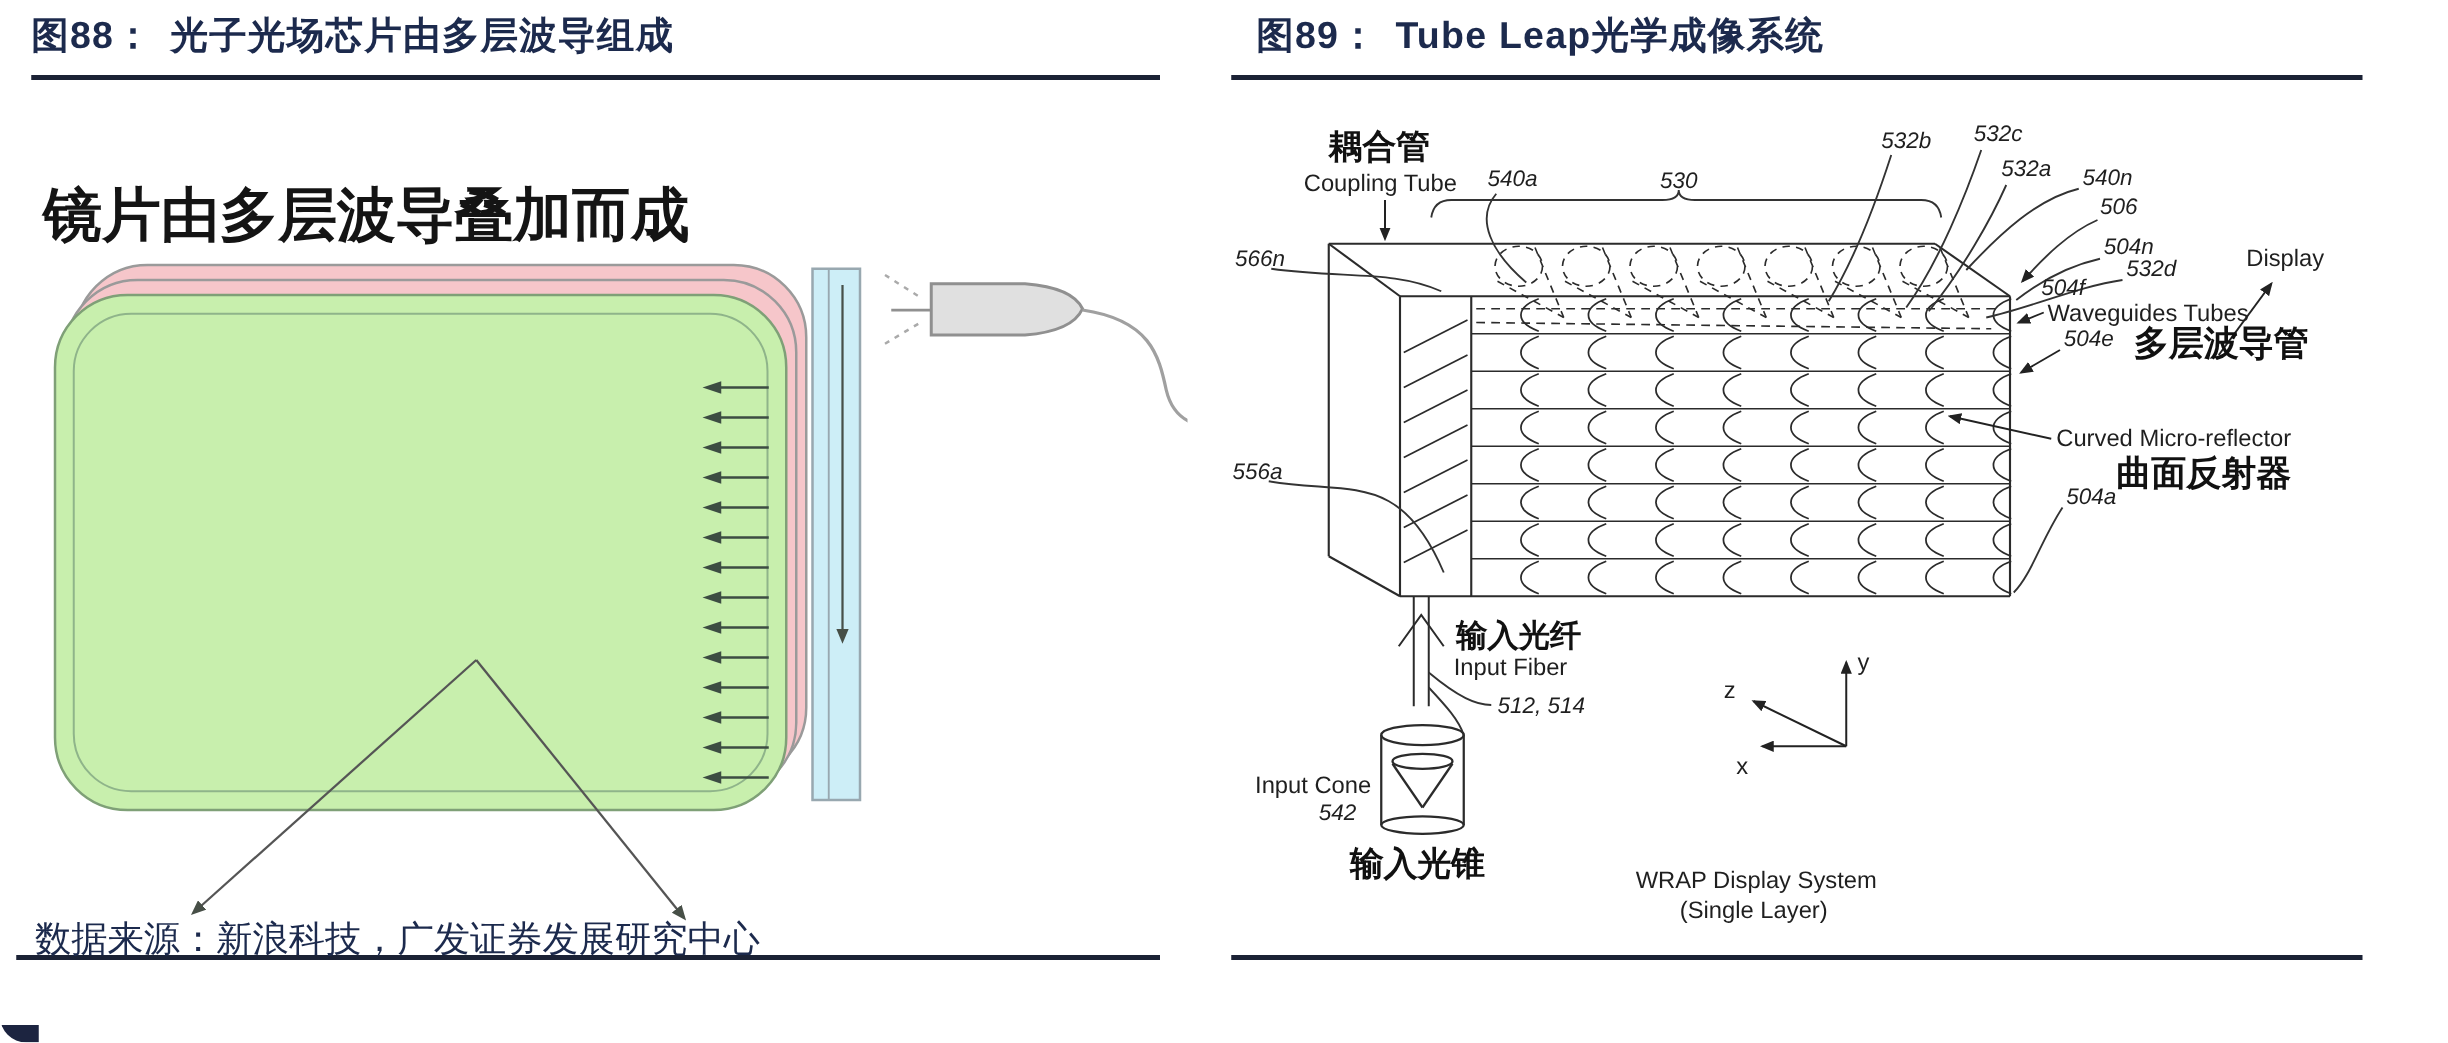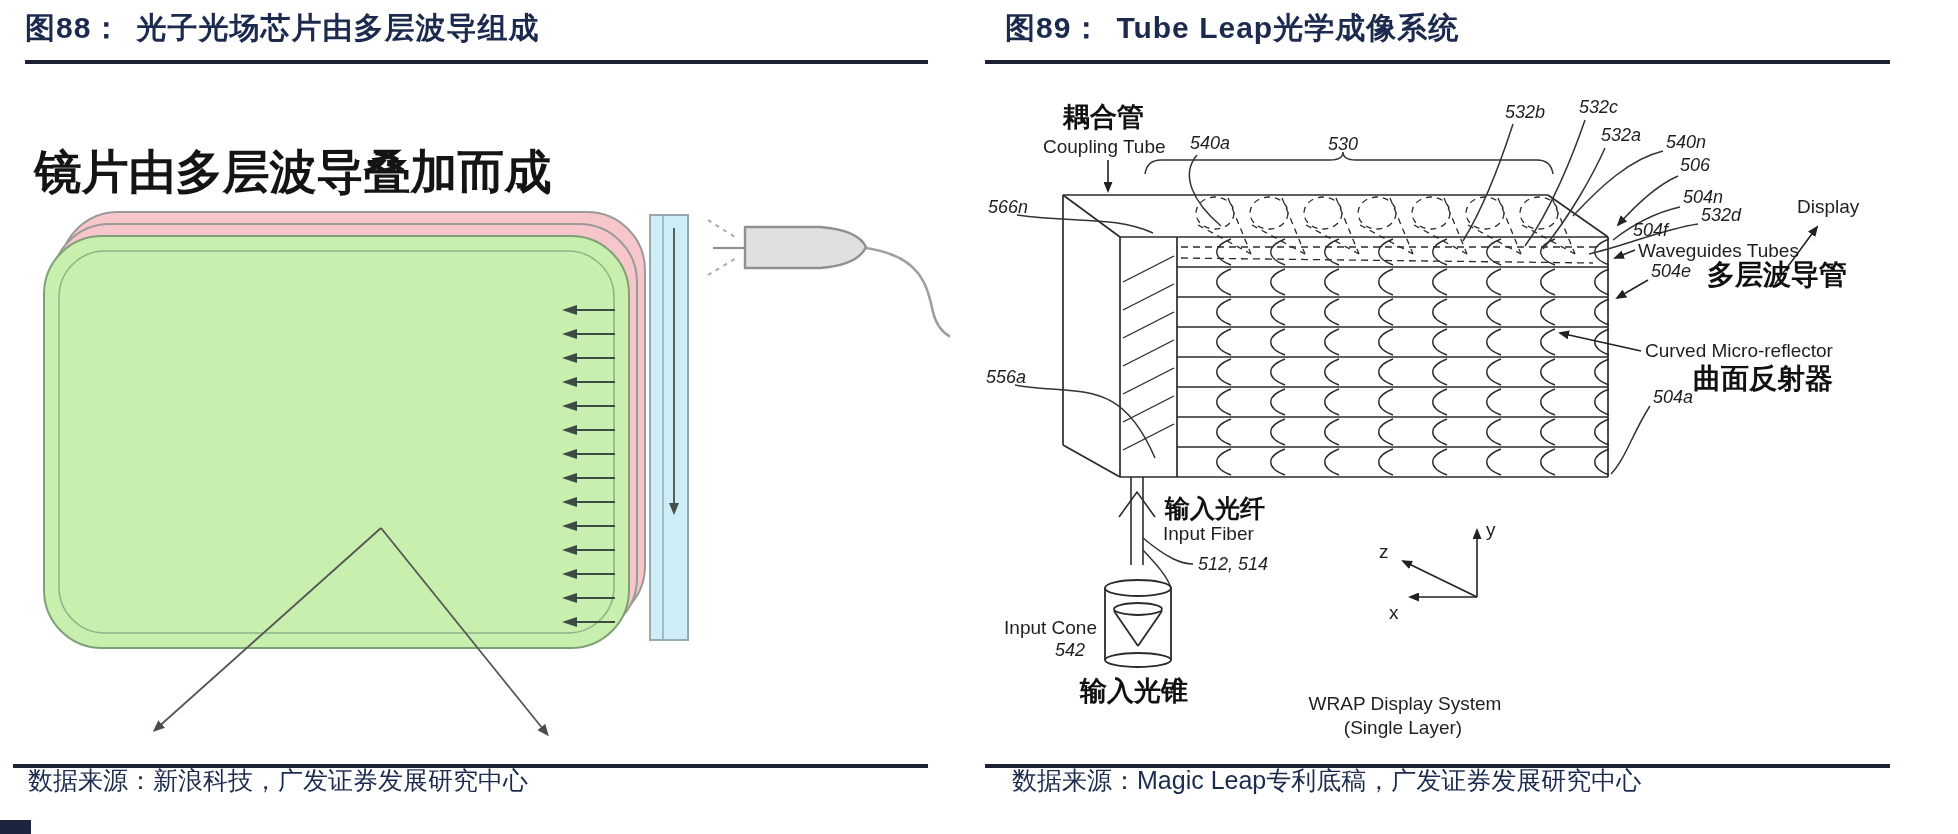--- a/index.html
+++ b/index.html
@@ -1,21 +1,21 @@
 <!DOCTYPE html>
 <html><head>
 <meta charset="utf-8">
 <style>
   html,body{margin:0;padding:0;background:#ffffff;}
   body{font-family:"Liberation Sans","DejaVu Sans",sans-serif;}
-  #stage{position:relative;width:1958px;height:834px;background:#ffffff;overflow:hidden;}
+  #stage{position:relative;width:1958px;height:834px;background:#ffffff;overflow:hidden;border-radius:21px;}
   .fig-title{position:absolute;top:8px;font-size:30px;font-weight:bold;color:#1c2a4d;letter-spacing:1px;white-space:nowrap;}
   .fig-title .pfx{margin-right:14px;}
   .rule{position:absolute;height:4px;background:#1b2235;}
-  .src-line{position:absolute;top:764px;font-size:25px;color:#1c2a4d;white-space:nowrap;}
+  .src-line{position:absolute;top:732px;font-size:29px;color:#1c2a4d;white-space:nowrap;}
   .corner-bar{position:absolute;left:0;top:820px;width:31px;height:14px;background:#1c2440;}
   svg text{font-family:"Liberation Sans","DejaVu Sans",sans-serif;}
   .refnum{font-style:italic;font-size:18px;fill:#1f1f1f;}
   .plain{font-size:19px;fill:#1f1f1f;}
   .cjk-bold{font-weight:bold;fill:#111111;}
   .ldr{fill:none;stroke:#333333;stroke-width:1.5;}
   .edge{stroke:#2b2b2b;stroke-width:1.7;fill:none;}
   .dash{stroke:#2b2b2b;stroke-width:1.3;fill:none;stroke-dasharray:7 5;}
 </style>
 </head>
@@ -28,21 +28,20 @@
   </div>
   <div class="fig-title" style="left:1005px;">
     <span class="pfx">图89：</span><span>Tube Leap光学成像系统</span>
   </div>
   <div class="rule" style="left:25px;top:60px;width:903px;"></div>
   <div class="rule" style="left:985px;top:60px;width:905px;"></div>
 
   <div class="rule" style="left:13px;top:764px;width:915px;"></div>
   <div class="rule" style="left:985px;top:764px;width:905px;"></div>
   <div class="src-line" style="left:28px;">数据来源：新浪科技，广发证券发展研究中心</div>
-  <div class="src-line" style="left:1012px;">数据来源：Magic Leap专利底稿，广发证券发展研究中心</div>
   <div class="corner-bar"></div>
 
   <svg style="position:absolute;left:25px;top:60px;" width="925" height="702" viewBox="0 0 925 702">
     <defs>
       <marker id="ahL" markerWidth="12" markerHeight="10" refX="9" refY="5" orient="auto" markerUnits="userSpaceOnUse">
         <path d="M0,0 L12,5 L0,10 Z" fill="#474f47"></path>
       </marker>
     </defs>
 
     <text x="268" y="128" text-anchor="middle" font-size="47" font-weight="bold" fill="#141414">镜片由多层波导叠加而成</text>

